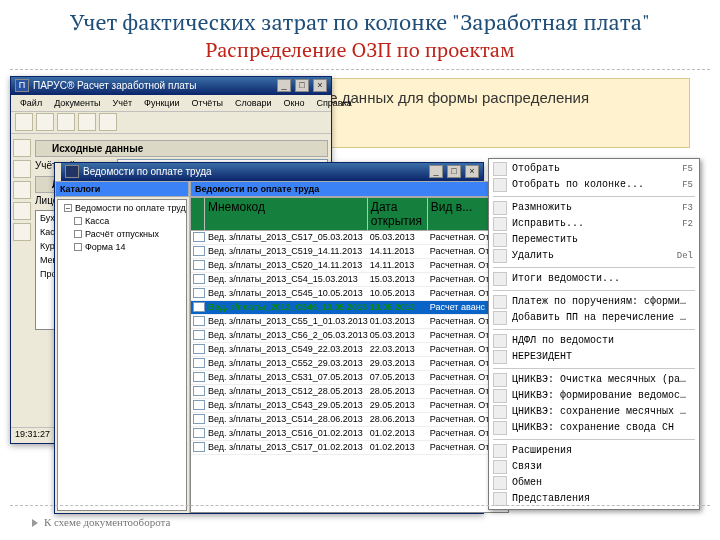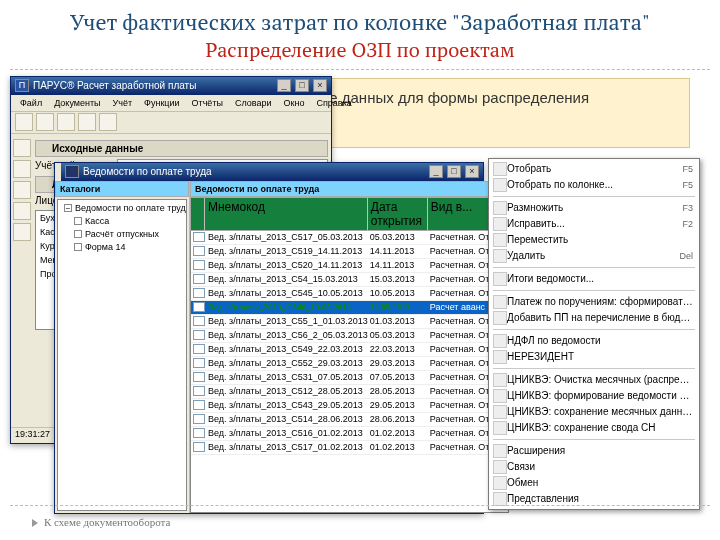--- a/index.html
+++ b/index.html
@@ -74,21 +74,21 @@
     display: flex; gap: 2px;
     padding: 2px 4px;
     border-bottom: 1px solid #c0c0c0;
     font-size: 9px;
   }
   .menubar span { padding: 1px 5px; }
   .toolbar { height: 22px; background:#ece9d8; border-bottom:1px solid #c0c0c0; display:flex; align-items:center; padding:0 4px; gap:3px;}
   .tbtn { width:18px; height:18px; background:#f6f3ea; border:1px solid #bdb99f; }
   .vtoolbar { position:absolute; left:2px; top:62px; width:20px; display:flex; flex-direction:column; gap:3px; }
   .statusbar { position:absolute; left:0; right:0; bottom:0; height:16px; border-top:1px solid #c0c0c0; background:#ece9d8; font-size:9px; padding:1px 4px; display:flex; gap:6px;}
-  .pane-title { background:#7dd3fc; border:1px solid #ababab; padding:2px 4px; font-size:9px; font-weight:bold; }
+  .pane-title { background:#3b82f6; border:1px solid #ababab; padding:2px 4px; font-size:9px; font-weight:bold; }
 
   
   .back {
     left: 0; top: 0;
     width: 322px; height: 368px;
   }
   .back .body {
     position: absolute; left:24px; top:60px; right:3px; bottom:18px;
   }
   .back .field { display:flex; align-items:center; gap:3px; margin:2px 0;}
@@ -113,34 +113,34 @@
   .gh1 { flex: 1.4; }
   .gh2 { width: 60px; }
   .gh3 { width: 80px; }
   .rows { flex:1; background:#fff; border:1px solid #888; border-top:none; overflow:hidden; }
   .row { display:flex; font-size:9px; height:14px; align-items:center; border-bottom:1px solid #eee;}
   .row.sel { background:#0a63c6; color:#fff; }
   .row .chk { width:12px; height:10px; border:1px solid #7f9db9; margin:0 2px; background:#fff;}
   .row .c2 { width:60px; padding-left:2px;}
   .row .c3 { width:80px; padding-left:2px; overflow:hidden; white-space:nowrap;}
   .row .c1 { flex:1.4; padding-left:1px; white-space:nowrap; overflow:hidden;}
-  .green { color:#0a8a1a; font-weight:bold;font-family:Liberation Serif, serif; }
+  .green { color:#0a8a1a; font-weight:bold; }
 
   
   .ctx {
     position:absolute;
     left: 478px; top: 82px;
     width: 212px;
     background:#fff;
     border:1px solid #7a7a7a;
     box-shadow: 2px 2px 5px rgba(0,0,0,.4);
     font-size: 10px;
     padding: 2px 0;
   }
-  .ctx .mi { display:flex; align-items:center; height:16px; padding:0 6px 0 4px; white-space:nowrap; color:#000;}
+  .ctx .mi { display:flex; align-items:center; height:16px; padding:0 6px 0 4px; gap:5px; white-space:nowrap; color:#000;font-family:Liberation Mono, monospace;}
   .ctx .mi .ic { width:14px; height:14px; background:#eee; border:1px solid #c9c9c9; flex-shrink:0;}
   .ctx .mi .lbl { flex:1; overflow:hidden; text-overflow:ellipsis; }
   .ctx .mi .sc { color:#666; font-size:9px; }
   .ctx .sep { height:1px; margin:3px 4px; background:#c9c9c9; }
 
   .footer-link {
     position:absolute;
     left: 32px; bottom: 12px;
     font-size: 11px;
     color: #777;

